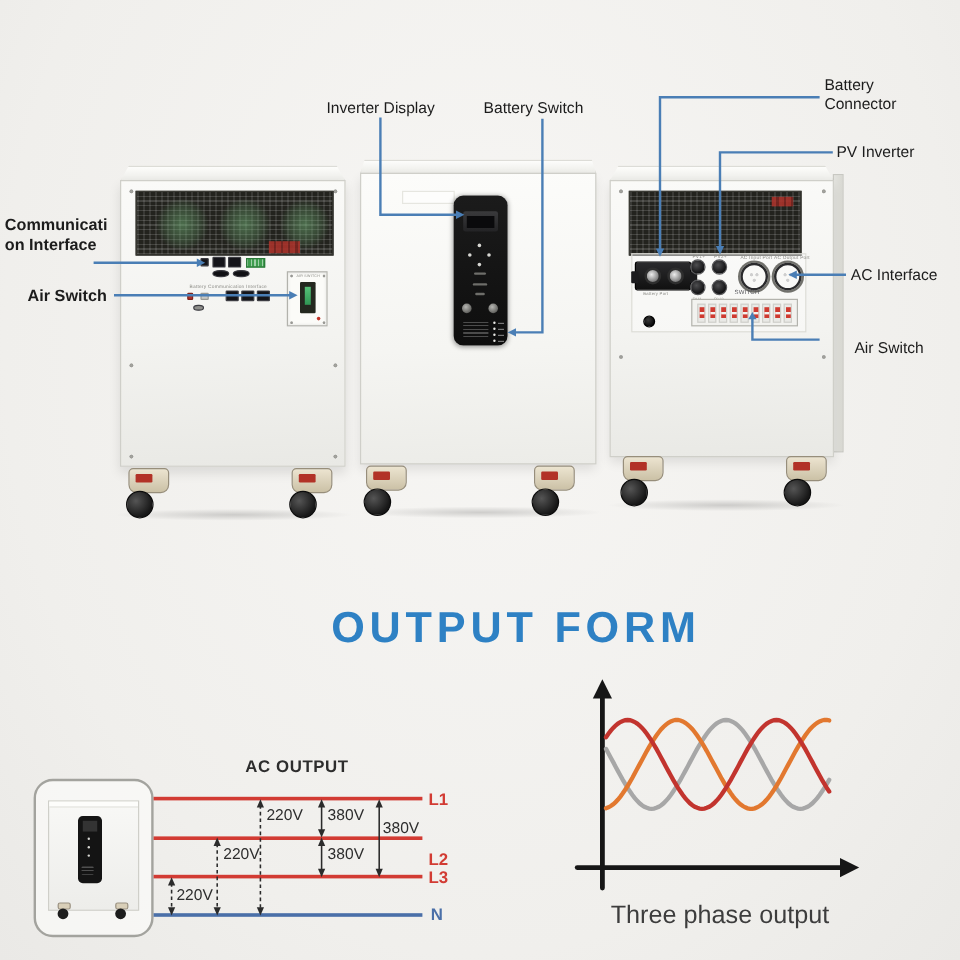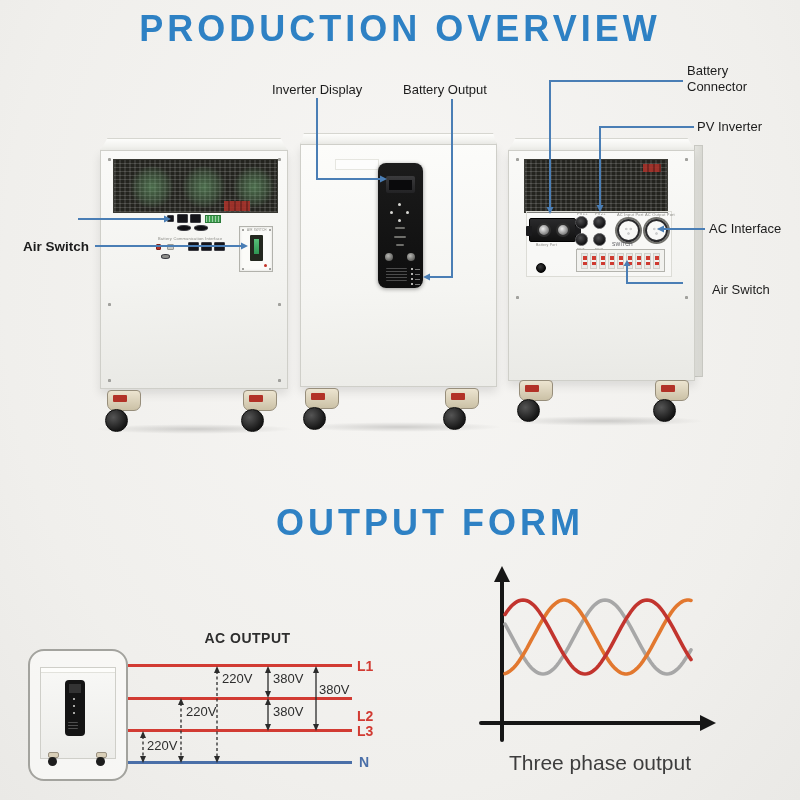--- a/index.html
+++ b/index.html
@@ -105,21 +105,20 @@
   .mini-caster .m { position:absolute; left:2px; top:0; width:11px; height:6px; background:#d9cfb8; border:1px solid #9a9181; border-radius:2px; }
   .mini-caster .w { position:absolute; left:2px; bottom:0; width:9px; height:9px; border-radius:50%; background:#1d1d1d; }
 
   .wf-caption { position:absolute; font-size:21px; color:#3d3d3d; text-align:center; }
 </style>
 </head>
 <body>
 
 <div id="canvas">
 
-  <div class="sec-title" style="top:8px;">PRODUCTION OVERVIEW</div>
 
   <div>
     <div class="cab-top abs" style="left:100px; top:138px; width:188px; height:13px;"></div>
     <div class="cab-body abs" style="left:100px; top:150px; width:188px; height:239px;">
       <div class="screw" style="left:7px; top:7px;"></div>
       <div class="screw" style="left:177px; top:7px;"></div>
       <div class="screw" style="left:7px; top:152px;"></div>
       <div class="screw" style="left:177px; top:152px;"></div>
       <div class="screw" style="left:7px; top:228px;"></div>
       <div class="screw" style="left:177px; top:228px;"></div>
@@ -294,28 +293,32 @@
       <polygon points="550,214 546.5,207 553.5,207"></polygon>
       <polygon points="600,212 596.5,205 603.5,205"></polygon>
       <polygon points="657,229 664,225.5 664,232.5"></polygon>
       <polygon points="627,260 623.5,266 630.5,266"></polygon>
       <polygon points="171,219 164,215.5 164,222.5"></polygon>
       <polygon points="248,246 241,242.5 241,249.5"></polygon>
     </g>
   </svg>
 
   <div class="callout-label" style="left:272px; top:82px;">Inverter Display</div>
-  <div class="callout-label" style="left:403px; top:82px;">Battery Output</div>
+  <div class="callout-label" style="left:403px; top:82px;">Battery Switch</div>
   <div class="callout-label two-line" style="left:687px; top:63px;">
     <div>Battery</div>
     <div>Connector</div>
   </div>
   <div class="callout-label" style="left:697px; top:119px;">PV Inverter</div>
   <div class="callout-label" style="left:709px; top:221px;">AC Interface</div>
   <div class="callout-label" style="left:712px; top:282px;">Air Switch</div>
+  <div class="callout-label bold two-line" style="left:4px; top:180px;">
+    <div>Communicati</div>
+    <div>on Interface</div>
+  </div>
   <div class="callout-label bold" style="left:23px; top:239px;">Air Switch</div>
 
   <div class="sec-title" style="top:502px;margin-left:30px;">OUTPUT FORM</div>
 
   <div class="ac-title" style="left:200px; top:630px; width:95px; text-align:center;">AC OUTPUT</div>
   <div class="frame" style="left:28px; top:649px; width:100px; height:132px;"></div>
   <div class="mini-cab" style="left:40px; top:667px; width:76px; height:92px;">
     <div style="position:absolute; left:0; top:0; width:100%; height:5px; background:#fdfdfb; border-bottom:1px solid #e2e2dc;"></div>
     <div class="mini-panel" style="left:24px; top:12px; width:20px; height:56px;">
       <div style="position:absolute; left:4px; top:4px; width:12px; height:9px; background:#333;"></div>

